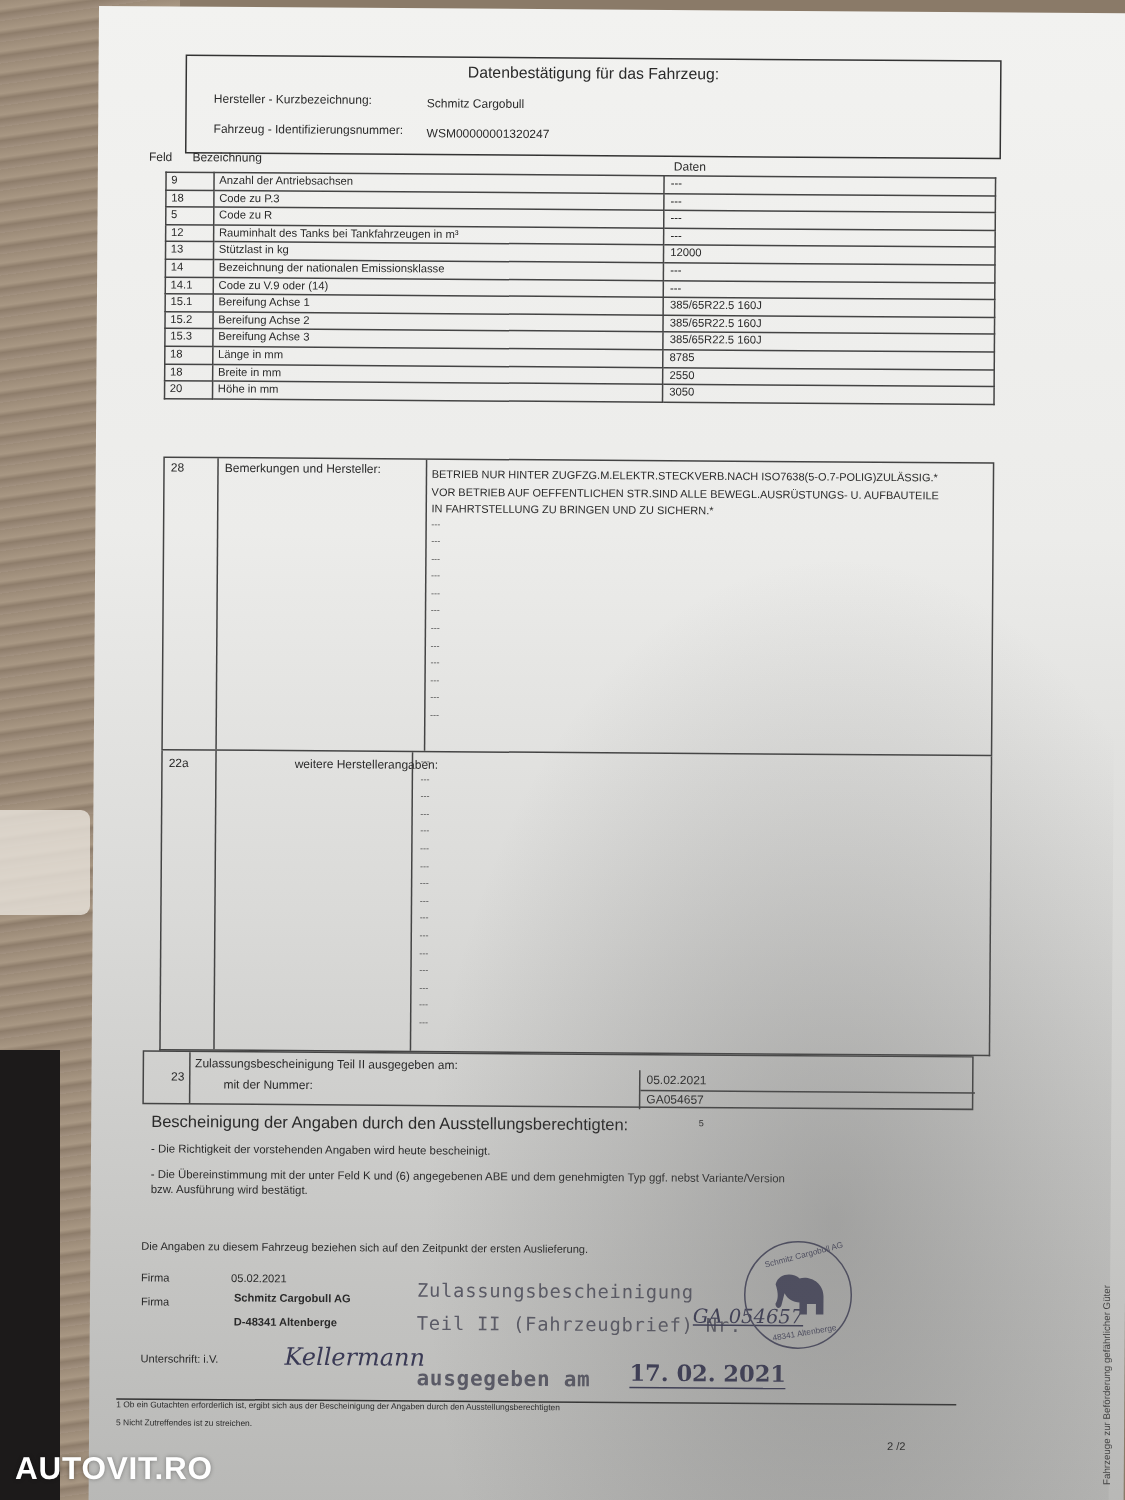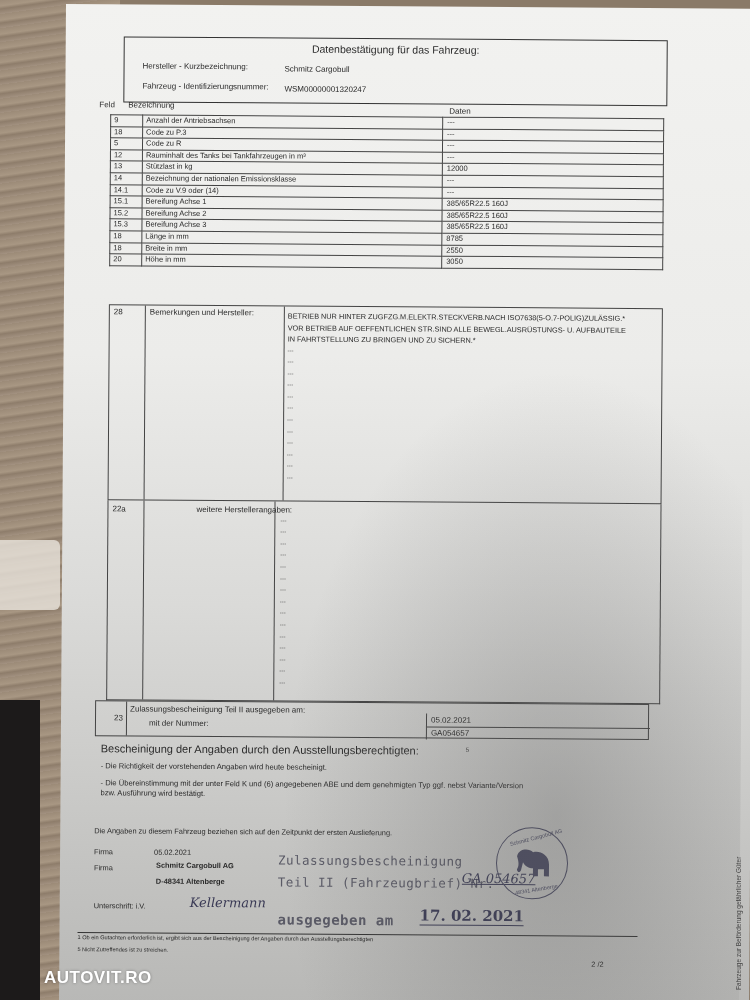--- a/index.html
+++ b/index.html
@@ -93,22 +93,22 @@
   }
   .seal .inner { position: absolute; left: 14px; top: 14px; width: 44px; height: 44px; }
   .seal .tx { position: absolute; font-size: 5.5px; color: #4a4a62; }
   .footnote { left: 18px; font-size: 5.6px; }
   .hr { left: 18px; top: 928px; width: 560px; border-top: 1px solid #333; }
   .vertical {
     position: absolute; left: 672px; top: 735px; font-size: 6.5px; color: #444;
     transform: rotate(-90deg); transform-origin: top left; white-space: nowrap;
   }
   .watermark {
-    position: absolute; left: 10px; top: 968px; font-size: 17px; font-weight: bold;
-    color: #ffffff; letter-spacing: 0.5px; text-shadow: 0 0 3px rgba(0,0,0,0.35); margin-left: 34px;
+    position: absolute; left: 10px; top: 968px; font-size: 21px; font-weight: bold;
+    color: #ffffff; letter-spacing: 0.5px; text-shadow: 0 0 3px rgba(0,0,0,0.35);
   }
 </style>
 </head>
 <body>
 
 <div class="wood"></div>
 <div class="wood-light"></div>
 <div class="dark-bottom"></div>
 
 <div class="page">
@@ -262,21 +262,21 @@
   <div class="abs cert-line" style="top:774px">- Die Übereinstimmung mit der unter Feld K und (6) angegebenen ABE und dem genehmigten Typ ggf. nebst Variante/Version</div>
   <div class="abs cert-line" style="top:784px">bzw. Ausführung wird bestätigt.</div>
   <div class="abs small" style="left:34px; top:822px">Die Angaben zu diesem Fahrzeug beziehen sich auf den Zeitpunkt der ersten Auslieferung.</div>
 
   <div class="abs small" style="left:34px; top:843px">Firma</div>
   <div class="abs small" style="left:94px; top:843px">05.02.2021</div>
   <div class="abs small" style="left:34px; top:859px">Firma</div>
   <div class="abs small bold" style="left:96px; top:856px">Schmitz Cargobull AG</div>
   <div class="abs small bold" style="left:96px; top:872px">D-48341 Altenberge</div>
   <div class="abs small" style="left:34px; top:897px">Unterschrift: i.V.</div>
-  <div class="abs handwrite" style="left:130px; top:890px; font-size:13px">Kellermann</div>
+  <div class="abs handwrite" style="left:130px; top:890px; font-size:16px">Kellermann</div>
 
   <div class="abs stamp-text" style="left:218px; top:847px">Zulassungsbescheinigung</div>
   <div class="abs stamp-text" style="left:218px; top:869px">Teil II (Fahrzeugbrief) Nr.</div>
   <div class="abs handwrite" style="left:402px; top:864px; font-size:13px; text-decoration:underline">GA 054657</div>
   <div class="abs stamp-text bold" style="left:218px; top:906px; font-size:14px">ausgegeben am</div>
   <div class="abs handwrite" style="left:360px; top:900px; font-size:15px; font-style:normal; font-weight:bold; border-bottom:1px solid #3a3a55">17. 02. 2021</div>
 
   <div class="seal">
     <div class="tx" style="left:12px; top:6px; transform:rotate(-15deg)">Schmitz Cargobull AG</div>
     <div class="inner">

